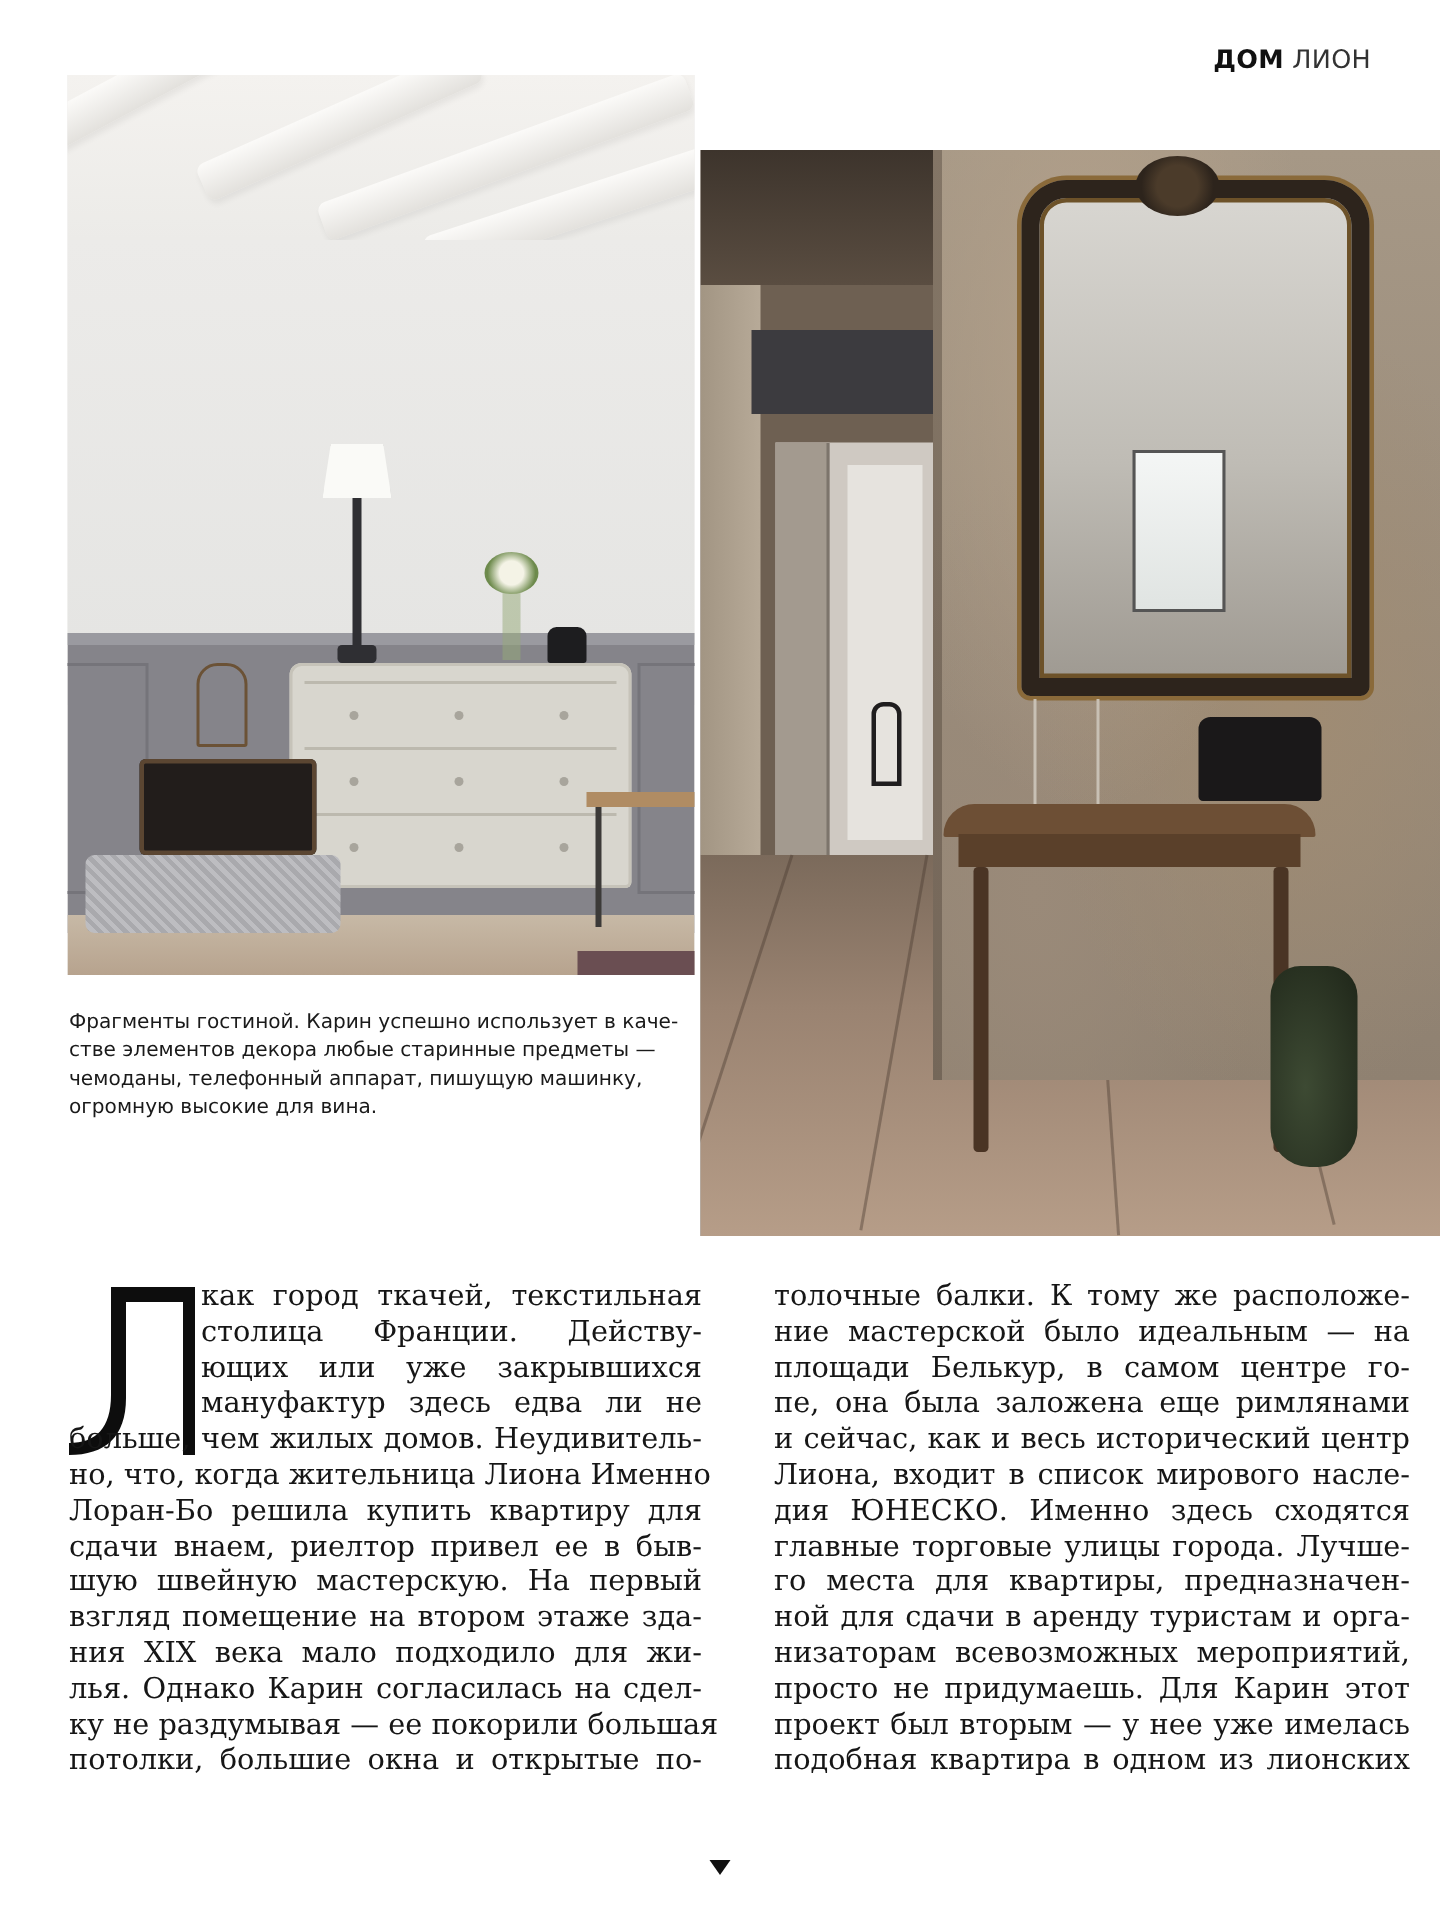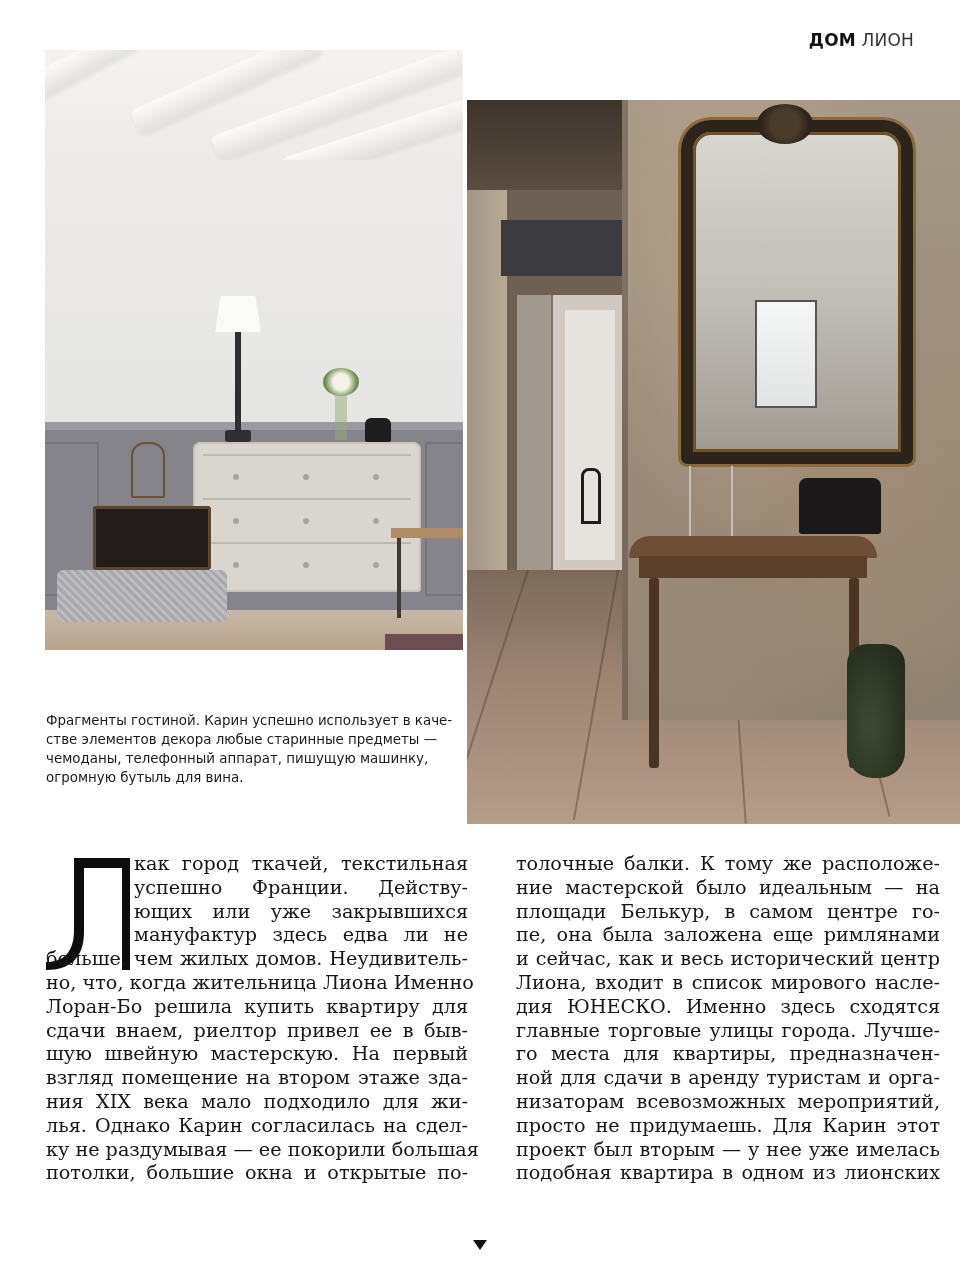--- a/index.html
+++ b/index.html
@@ -109,21 +109,21 @@
       border-radius: 60px 60px 4px 4px;
     }
     .photo-right .table-apron { position:absolute; left: 172px; top: 456px; width: 228px; height: 22px; background: #5a402a; }
     .photo-right .table-leg { position:absolute; top: 478px; width: 10px; height: 190px; background: #4a3424; border-radius: 3px; }
     .photo-right .typewriter { position:absolute; left: 332px; top: 378px; width: 82px; height: 56px; background: #1a1819; border-radius: 8px 8px 3px 3px; }
     .photo-right .candelabra { position:absolute; left: 222px; top: 366px; width: 40px; height: 70px; border-left: 2px solid #c8c0b4; border-right: 2px solid #c8c0b4; }
     .photo-right .bottle { position:absolute; left: 380px; top: 544px; width: 58px; height: 134px; background: radial-gradient(ellipse at 40% 60%, #3d4a33, #1f2619); border-radius: 20px 20px 26px 26px; }
 
     
     .caption {
-      position: absolute; left: 46px; top: 711px; width: 412px;
+      position: absolute; left: 46px; top: 672px; width: 412px;
       font-family: "DejaVu Sans", sans-serif; font-size: 13.4px; line-height: 19px; color: #1a1a1a;
     }
 
     
     .column {
       position: absolute; top: 852px; font-size: 19.2px; line-height: 23.8px; color: #161616;
       text-align: justify;
     }
     .col-left { left: 46px; width: 422px; }
     .col-right { left: 516px; width: 424px; }
@@ -214,32 +214,32 @@
   <div class="table-apron"></div>
   <div class="table-leg" style="left:182px;"></div>
   <div class="table-leg" style="left:382px;"></div>
   <div class="bottle"></div>
 </div>
 
 <div class="caption">
   <span class="line" style="display:block;">Фрагменты гостиной. Карин успешно использует в каче-</span>
   <span class="line" style="display:block;">стве элементов декора любые старинные предметы  —</span>
   <span class="line" style="display:block;">чемоданы, телефонный аппарат, пишущую машинку,</span>
-  <span class="line" style="display:block;">огромную бутыль для вина.</span>
+  <span class="line" style="display:block;">огромную высокие для вина.</span>
 </div>
 
 <div class="dropcap">
   <svg width="90" height="118" viewBox="0 0 90 118">
     <path d="M30 4 H86 V116 H78 V14 H40 V78 C40 104 26 116 2 116 V108 C20 108 30 98 30 76 Z" fill="#0d0d0d"></path>
   </svg>
 </div>
 
 <div class="column col-left">
   <span class="line indented">как город ткачей, текстильная</span>
-  <span class="line indented">успешно Франции. Действу-</span>
+  <span class="line indented">столица Франции. Действу-</span>
   <span class="line indented">ющих или уже закрывшихся</span>
   <span class="line indented">мануфактур здесь едва ли не</span>
   <span class="line">больше, чем жилых домов. Неудивитель-</span>
   <span class="line">но, что, когда жительница Лиона Именно</span>
   <span class="line">Лоран-Бо решила купить квартиру для</span>
   <span class="line">сдачи внаем, риелтор привел ее в быв-</span>
   <span class="line">шую швейную мастерскую. На первый</span>
   <span class="line">взгляд помещение на втором этаже зда-</span>
   <span class="line">ния XIX века мало подходило для жи-</span>
   <span class="line">лья. Однако Карин согласилась на сдел-</span>

